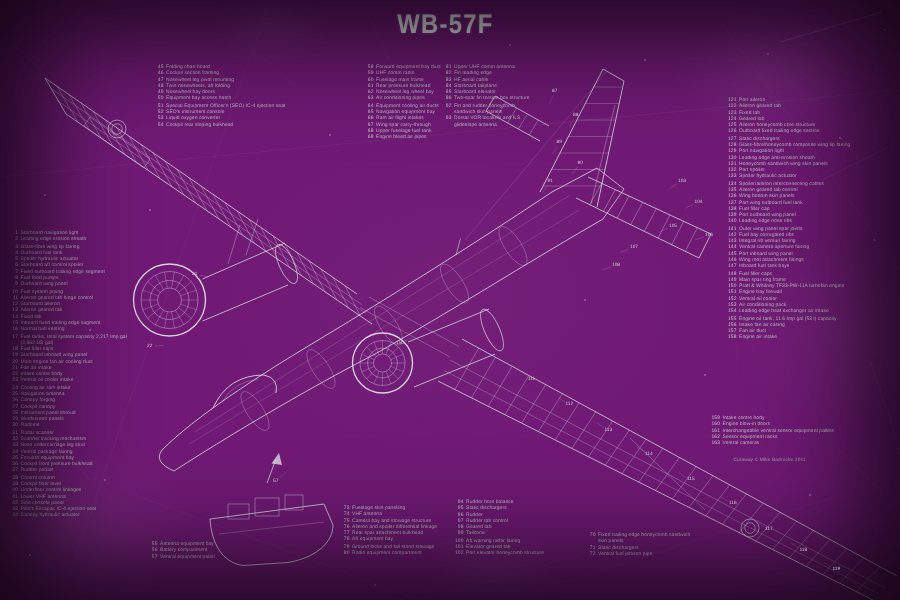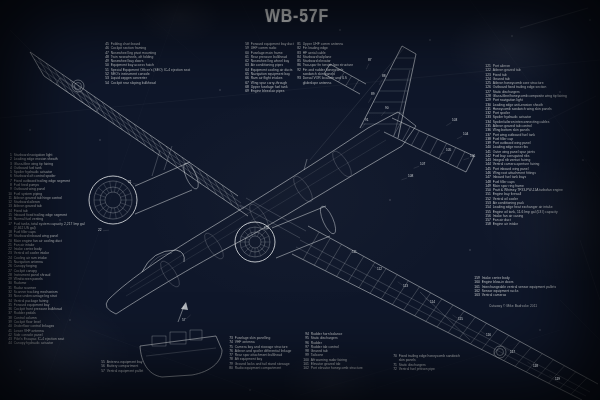--- a/index.html
+++ b/index.html
@@ -1,17 +1,17 @@
 <!DOCTYPE html>
 <html><head>
 <meta charset="utf-8">
 <style>
   html,body{margin:0;padding:0;background:#000;}
   #poster{position:relative;width:600px;height:400px;overflow:hidden;
-    background:#0f172a;font-family:"Liberation Sans",sans-serif;}
+    background:#701a75;font-family:"Liberation Sans",sans-serif;}
   #grunge{position:absolute;inset:0;pointer-events:none;
     background-image:
       radial-gradient(90px 60px at 85% 12%, rgba(255,255,255,.055), transparent 70%),
       radial-gradient(120px 80px at 8% 88%, rgba(255,255,255,.05), transparent 70%),
       radial-gradient(70px 50px at 55% 96%, rgba(255,255,255,.04), transparent 70%),
       radial-gradient(140px 90px at 96% 55%, rgba(255,255,255,.035), transparent 72%),
       radial-gradient(60px 40px at 30% 4%, rgba(255,255,255,.05), transparent 70%),
       radial-gradient(220px 150px at 50% 50%, rgba(255,255,255,.022), transparent 75%);}
   #vignette{position:absolute;inset:0;pointer-events:none;
     box-shadow:inset 0 0 70px 24px rgba(0,0,0,.82);}

